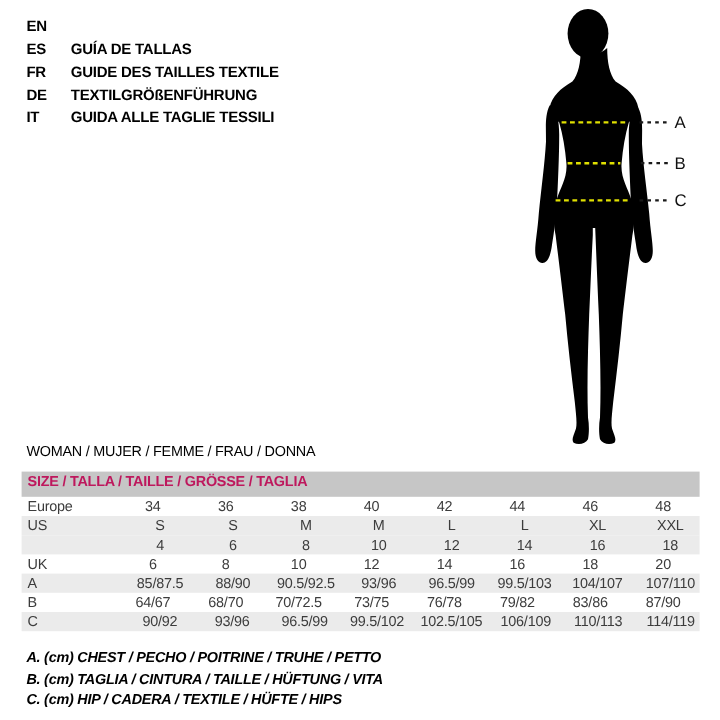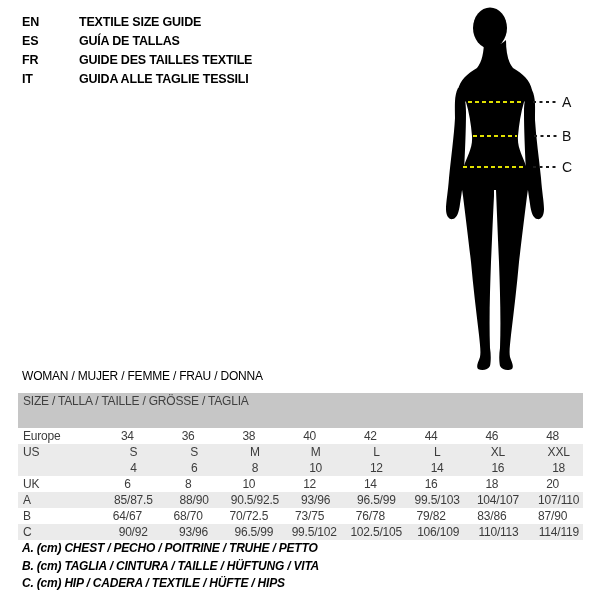--- a/index.html
+++ b/index.html
@@ -4,52 +4,55 @@
 <style>
   * { margin:0; padding:0; box-sizing:border-box; }
   html,body { width:600px; height:600px; }
   body {
     position:relative; width:600px; height:600px; background:#ffffff;
     font-family:"Liberation Sans","DejaVu Sans",sans-serif; color:#000;
     overflow:hidden;
   }
   
   .lang-block { position:absolute; left:22px; top:13px; }
-  .lang-row { display:flex; height:19px; line-height:19px; font-size:12.5px; font-weight:bold; letter-spacing:-0.2px;gap:20px; }
+  .lang-row { display:flex; height:19px; line-height:19px; font-size:12.5px; font-weight:bold; letter-spacing:-0.2px; }
   .lang-code { width:37px; }
   
   .figure-wrap { position:absolute; left:400px; top:0; width:200px; height:380px; }
   
   .woman-label { position:absolute; left:22px; top:369px; font-size:12px; font-weight:normal; letter-spacing:-0.2px; }
   
   .size-table { position:absolute; left:18px; top:393px; width:565px; font-size:12px; letter-spacing:-0.2px; }
-  .size-head { background:#c6c6c6; height:35px; line-height:17px; font-weight:normal; padding-left:5px; color:#404040; }
+  .size-head { background:#c6c6c6; height:21px; line-height:17px; font-weight:bold; padding-left:5px; color:#be185d; }
   .tr { display:flex; height:16px; line-height:16px; }
   .tr.shade { background:#ebebeb;gap:12px; }
   .td { flex:1; text-align:center; color:#3c3c3c; }
   .td.rlabel { flex:none; width:79px; text-align:left; padding-left:5px; }
   
   .legend { position:absolute; left:22px; top:540px;font-style:italic; }
   .legend-row { height:17.5px; line-height:17.5px; font-size:12px; font-weight:bold; letter-spacing:-0.2px; }
 </style>
 </head>
 <body>
 
 <div class="lang-block">
   <div class="lang-row">
     <span class="lang-code">EN</span>
-    <span class="lang-label">TEXTILE SIZE GUIDE</span>
   </div>
   <div class="lang-row">
     <span class="lang-code">ES</span>
     <span class="lang-label">GUÍA DE TALLAS</span>
   </div>
   <div class="lang-row">
     <span class="lang-code">FR</span>
     <span class="lang-label">GUIDE DES TAILLES TEXTILE</span>
+  </div>
+  <div class="lang-row">
+    <span class="lang-code">DE</span>
+    <span class="lang-label">TEXTILGRÖßENFÜHRUNG</span>
   </div>
   <div class="lang-row">
     <span class="lang-code">IT</span>
     <span class="lang-label">GUIDA ALLE TAGLIE TESSILI</span>
   </div>
 </div>
 
 <div class="figure-wrap">
   <svg width="200" height="380" viewBox="0 0 200 380">
 

